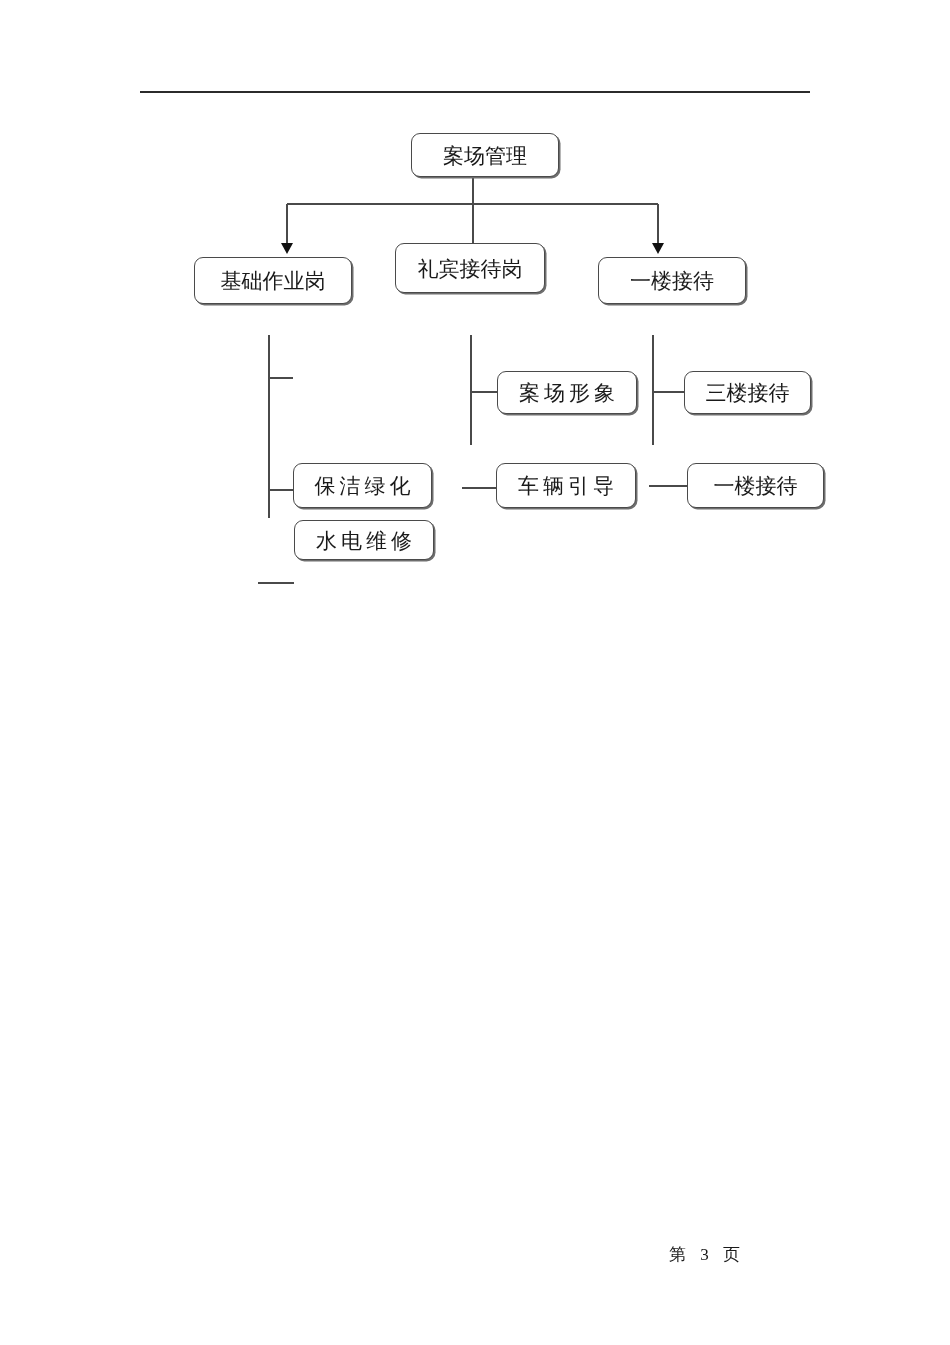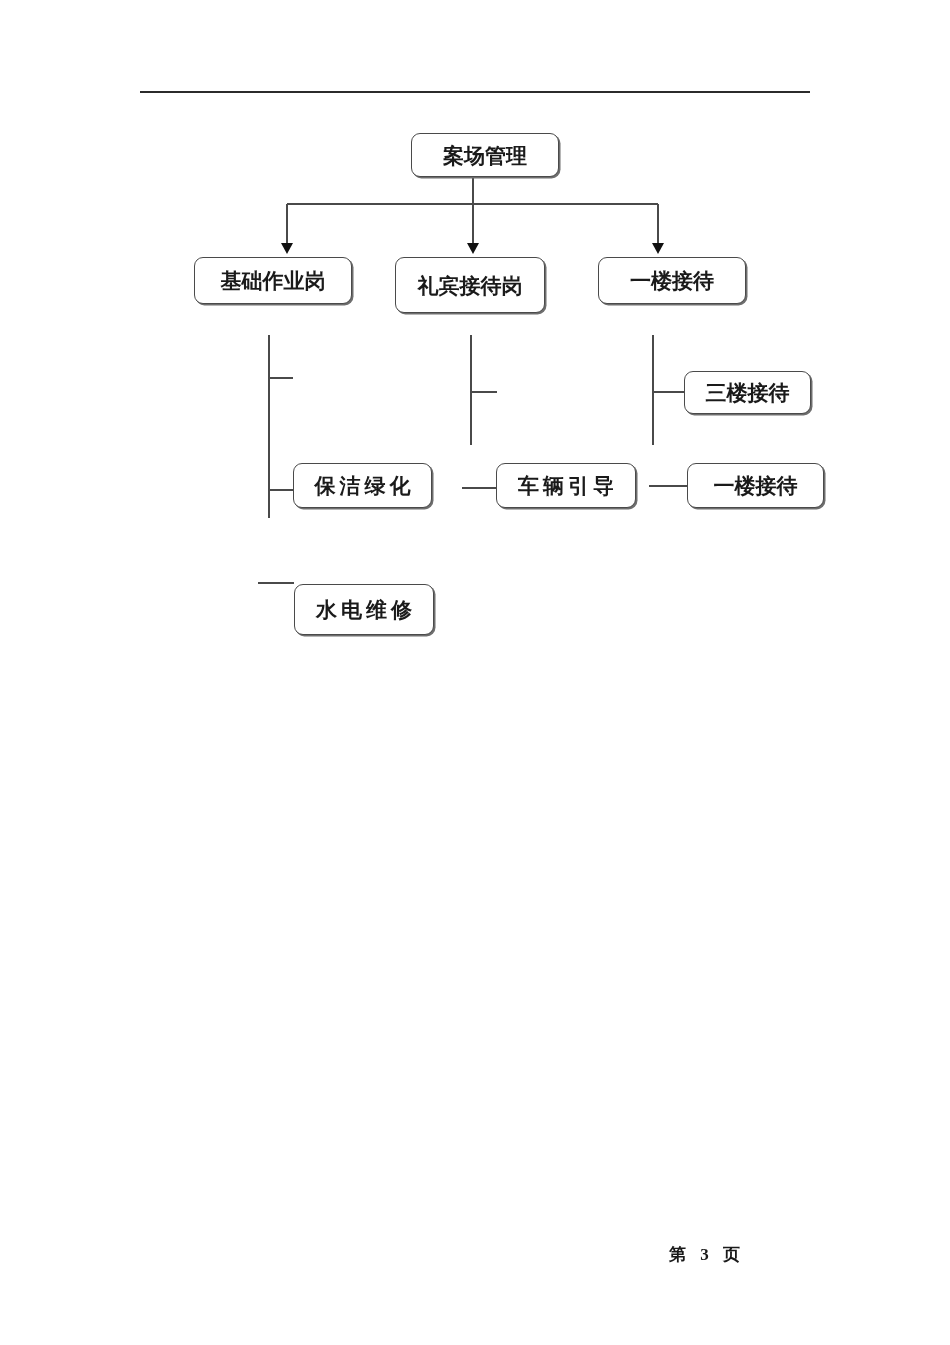--- a/index.html
+++ b/index.html
@@ -14,21 +14,20 @@
     position: relative;
     font-family: "Liberation Serif", "DejaVu Serif", serif;
     color: #000000;
     overflow: hidden;
   }
 
   #page {
     position: absolute;
     inset: 0;
     background: #ffffff;
-    font-weight: bold;
   }
 
   
   .header-rule {
     position: absolute;
     left: 140px;
     top: 91px;
     width: 670px;
     height: 0;
     border-top: 2px solid #2b2b2b;
@@ -108,31 +107,34 @@
         <line x1="653" y1="392" x2="684" y2="392" stroke="#4a4a4a" stroke-width="2" shape-rendering="crispEdges"></line>
         <line x1="649" y1="486" x2="687" y2="486" stroke="#4a4a4a" stroke-width="2" shape-rendering="crispEdges"></line>
       </svg>
     <div id="node-layer" style="position:absolute;left:0;top:0;width:950px;height:650px;">
         <div class="node" style="left: 411px; top: 133px; width: 148px; height: 44px;">
           <span class="node-label" style="font-size: 21px;">案场管理</span>
         </div>
         <div class="node" style="left: 194px; top: 257px; width: 158px; height: 47px;">
           <span class="node-label" style="font-size: 21px;">基础作业岗</span>
         </div>
-        <div class="node" style="left: 395px; top: 257px; width: 150px; height: 56px;">
+        <div class="node" style="left: 395px; top: 243px; width: 150px; height: 50px;">
           <span class="node-label" style="font-size: 21px;">礼宾接待岗</span>
         </div>
         <div class="node" style="left: 598px; top: 257px; width: 148px; height: 47px;">
           <span class="node-label" style="font-size: 21px;">一楼接待</span>
         </div>
         <div class="node" style="left: 293px; top: 463px; width: 139px; height: 45px; text-align: center;">
           <span class="node-label" style="font-size: 21px; letter-spacing: 4px; margin-left: 4px;">保洁绿化</span>
         </div>
-        <div class="node" style="left: 294px; top: 584px; width: 140px; height: 51px;">
+        <div class="node" style="left: 294px; top: 520px; width: 140px; height: 40px;">
           <span class="node-label" style="font-size: 21px; letter-spacing: 4px; margin-left: 4px;">水电维修</span>
+        </div>
+        <div class="node" style="left: 497px; top: 371px; width: 140px; height: 43px;">
+          <span class="node-label" style="font-size: 21px; letter-spacing: 4px; margin-left: 4px;">案场形象</span>
         </div>
         <div class="node" style="left: 684px; top: 371px; width: 127px; height: 43px;">
           <span class="node-label" style="font-size: 21px;">三楼接待</span>
         </div>
         <div class="node" style="left: 496px; top: 463px; width: 140px; height: 45px;">
           <span class="node-label" style="font-size: 21px; letter-spacing: 4px; margin-left: 4px;">车辆引导</span>
         </div>
         <div class="node" style="left: 687px; top: 463px; width: 137px; height: 45px;">
           <span class="node-label" style="font-size: 21px;">一楼接待</span>
         </div>

